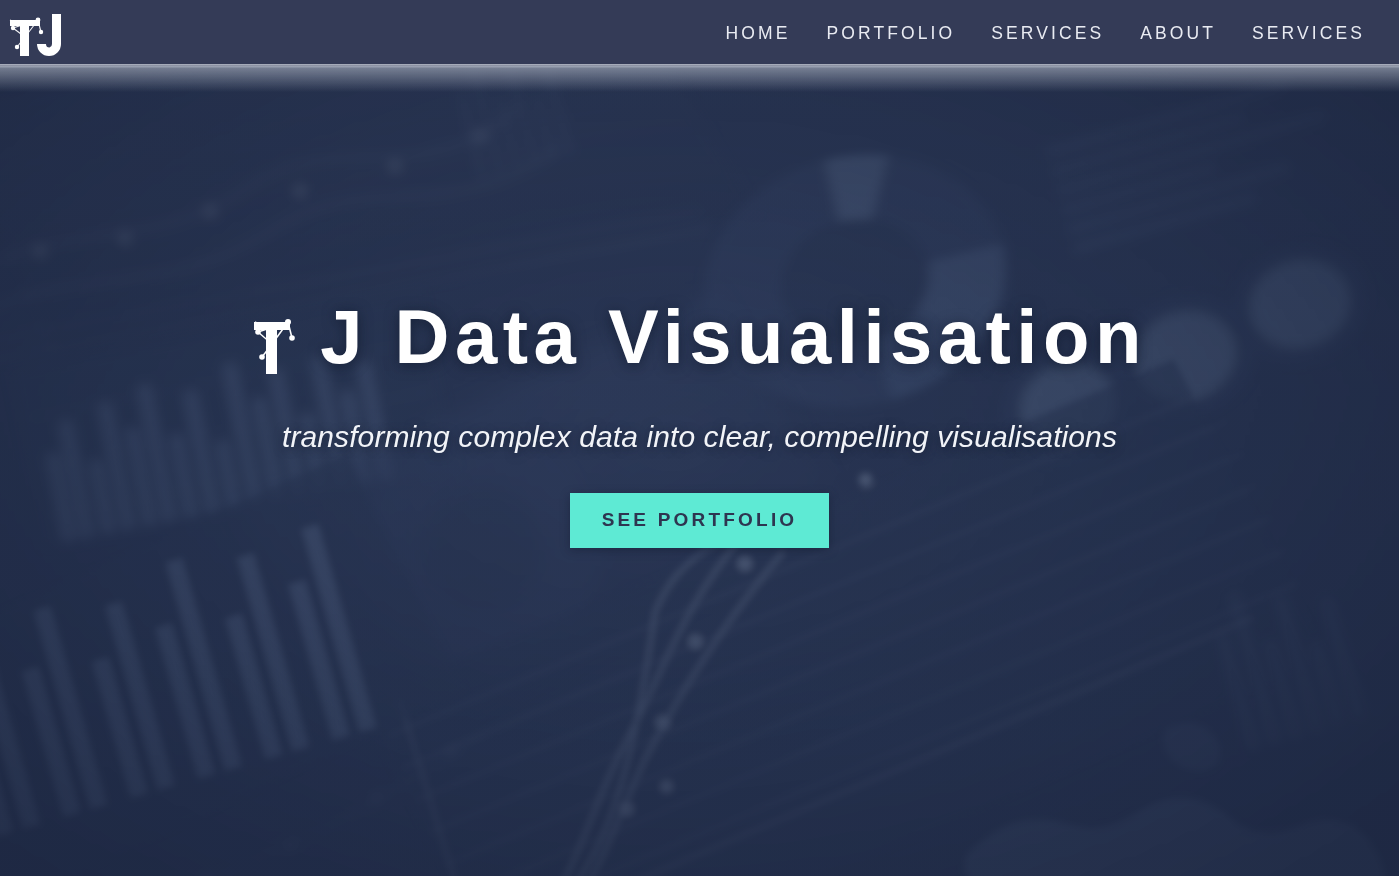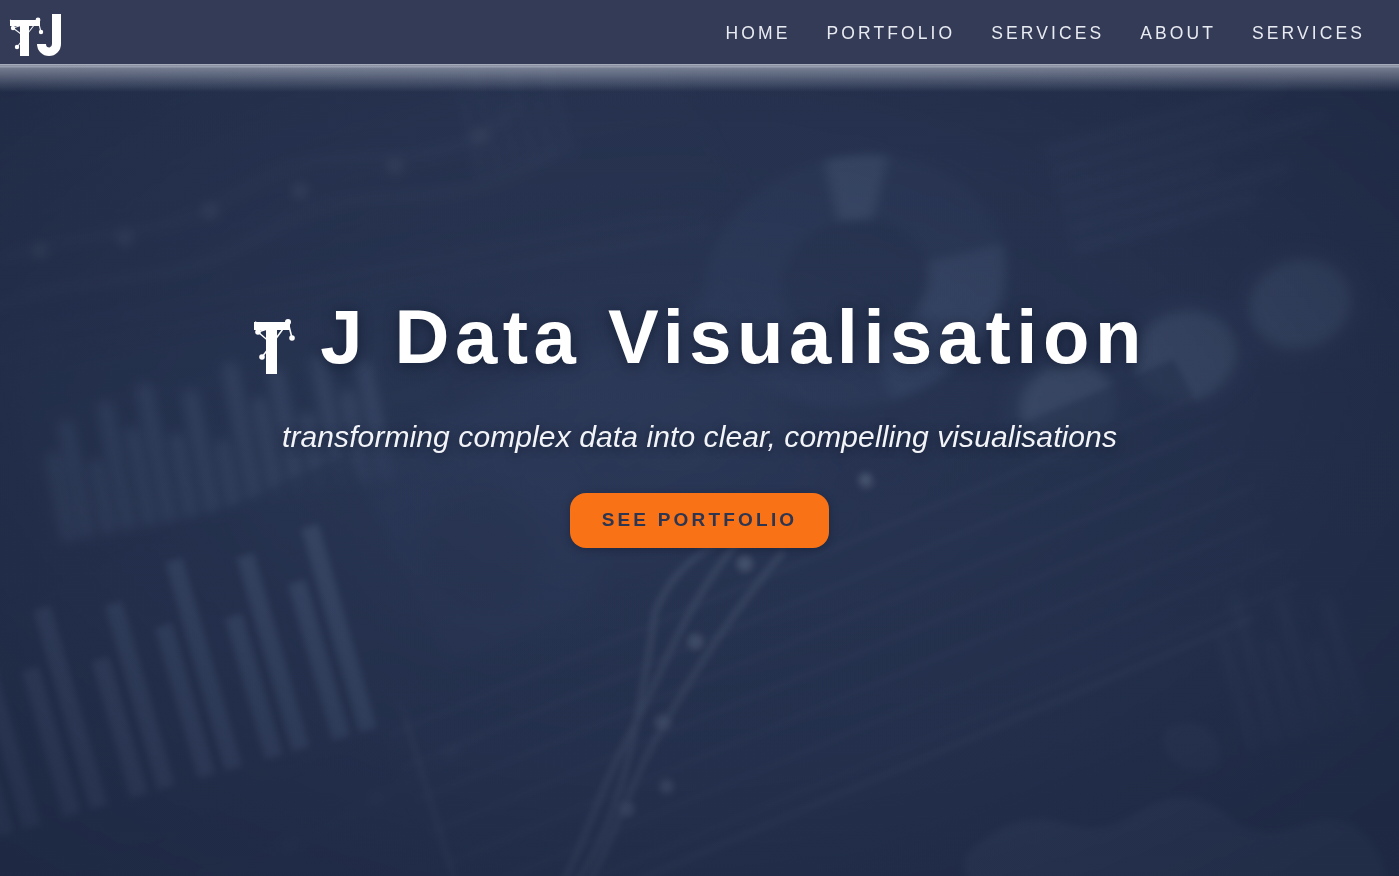--- a/index.html
+++ b/index.html
@@ -105,24 +105,24 @@
     font-size:30px;
     font-style:italic;
     font-weight:400;
     letter-spacing:.1px;
     text-shadow:0 2px 10px rgba(10,16,32,.5);
     white-space:nowrap;
   }
 
   .cta-button{
     margin-top:39px;
-    background:#f97316;
+    background:#5eead4;
     color:#2e3550;
     border:none;
-    border-radius:16px;
+    border-radius:0;
     padding:16px 32px 17px 32px;
     font-size:19px;
     font-weight:700;
     letter-spacing:3.2px;
     font-family:"Liberation Sans", sans-serif;
     cursor:pointer;
     box-shadow:0 2px 9px rgba(12,18,36,.35);
   }
 </style>
 </head>

